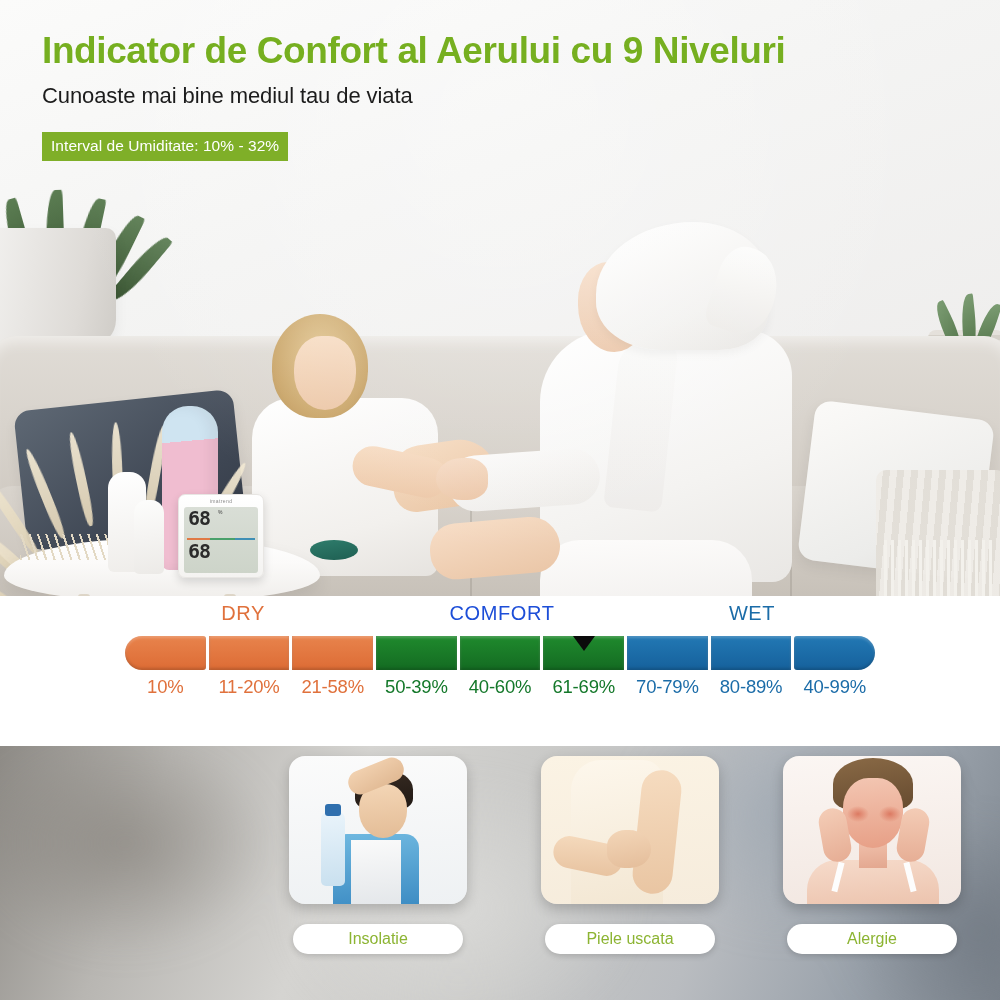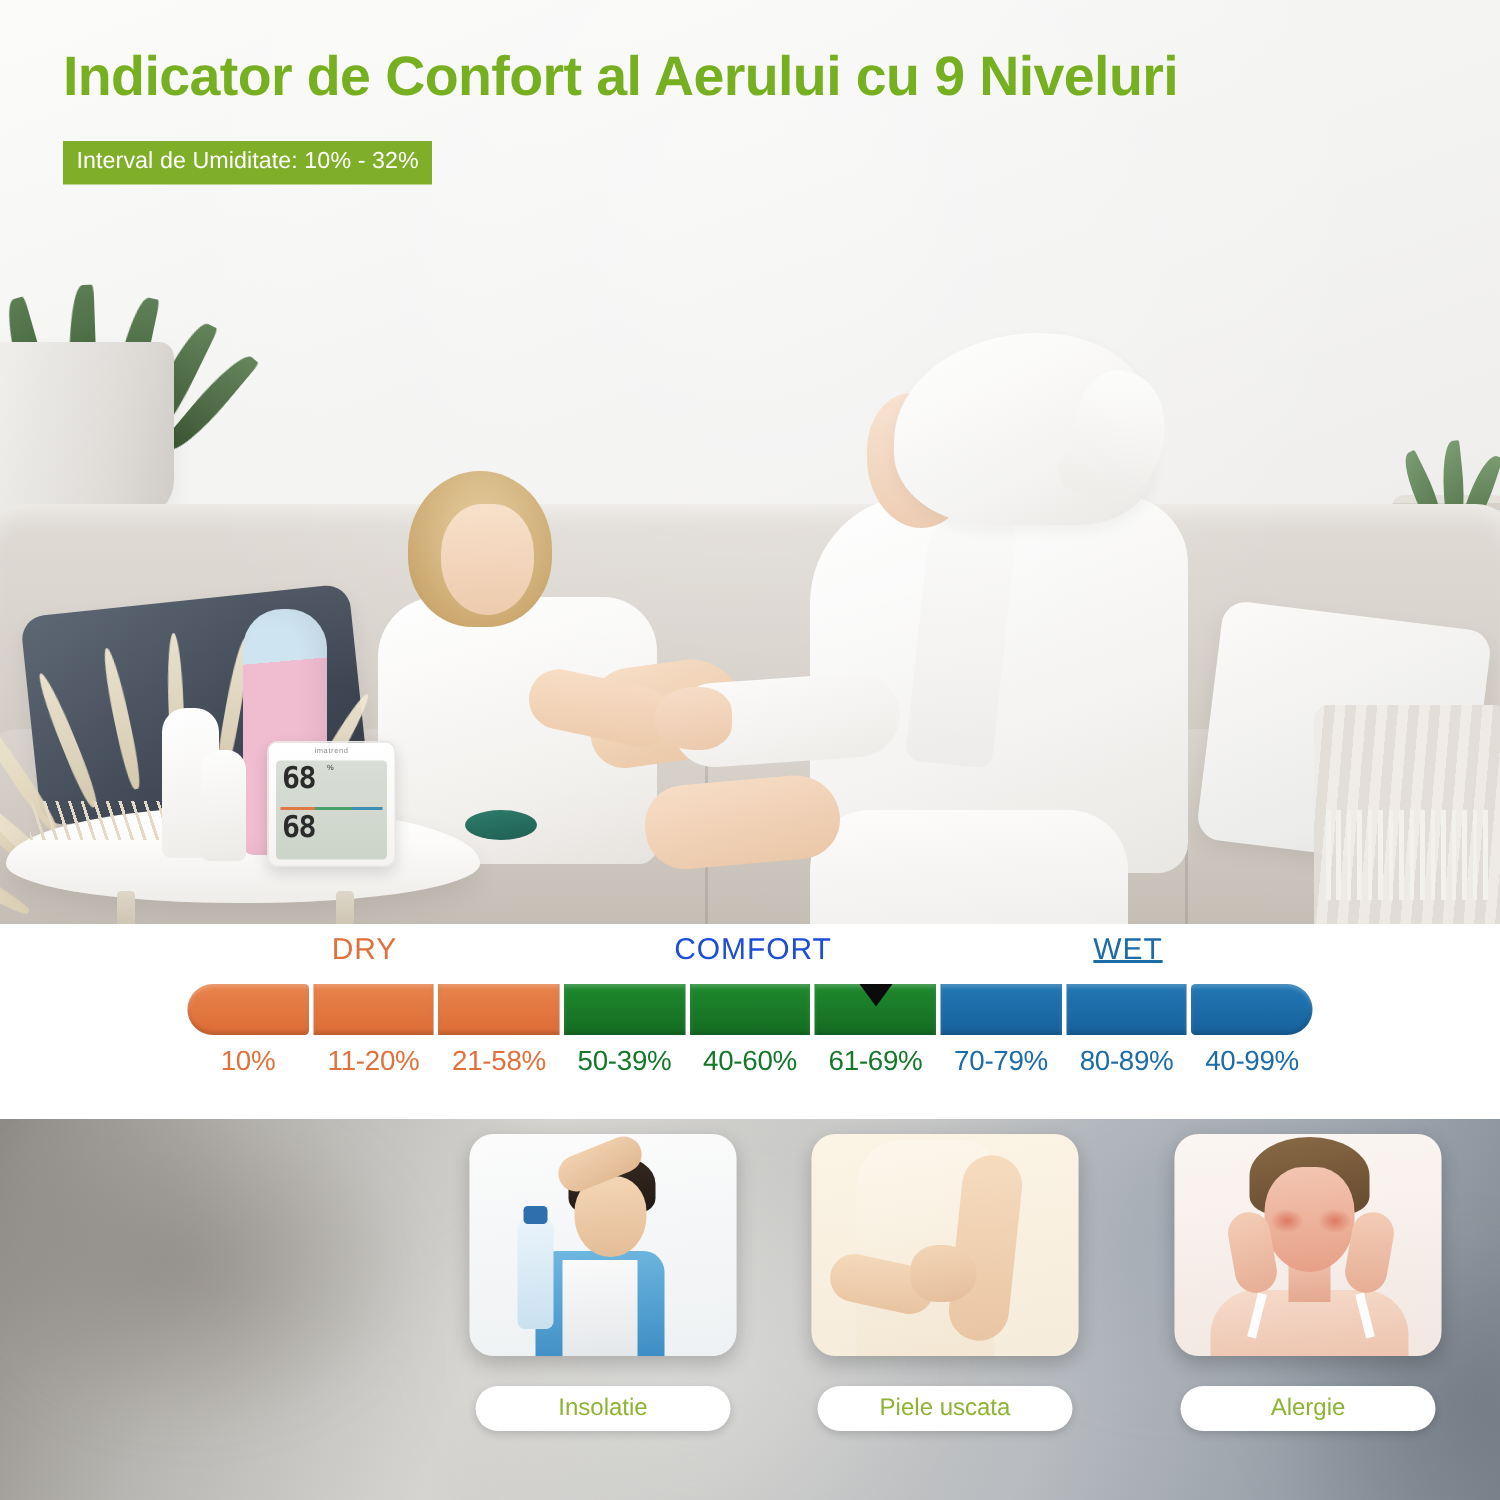--- a/index.html
+++ b/index.html
@@ -284,33 +284,33 @@
   .badges { margin-top:23px; }
   .badge {
     display:inline-block; background:#7FAF28; color:#ffffff;
     font-size:15.5px; padding:5px 9px 6px 9px; line-height:1.12;
     white-space:nowrap; letter-spacing:.05px;
   }
   .badge-row { display:block; }
 
   
   .scale-section {
-    position:absolute; left:0; top:616px; width:1000px; height:126px;
+    position:absolute; left:0; top:596px; width:1000px; height:126px;
     background:#ffffff; z-index:5;
   }
   .scale-heads {
     position:absolute; left:0; top:6px; width:1000px; height:26px;
   }
   .scale-head {
     position:absolute; font-size:20px; font-weight:400; letter-spacing:.6px;
     transform:translateX(-50%); white-space:nowrap;
   }
   .sh-dry    { left:243px; color:#E0713C; }
   .sh-comfort{ left:502px; color:#1d4ed8; }
-  .sh-wet    { left:752px; color:#1B6CA8;text-decoration:underline; }
+  .sh-wet    { left:752px; color:#1B6CA8; }
 
   .bar {
     position:absolute; left:125px; top:40px; width:750px; height:34px;
     display:flex; gap:3px;
   }
   .seg {
     flex:1 1 0; height:34px; position:relative;
     box-shadow:inset 0 -2px 3px rgba(0,0,0,.16), inset 0 2px 3px rgba(255,255,255,.22);
   }
   .seg.first { border-radius:17px 3px 3px 17px; }
@@ -525,20 +525,21 @@
           <div class="dev-num">68</div>
         </div>
       </div>
     </div>
 
     <div class="hero-haze"></div>
   </div>
 
   <div class="headtext">
     <div class="title">Indicator de Confort al Aerului cu 9 Niveluri</div>
+    <div class="subtitle">Cunoaste mai bine mediul tau de viata</div>
     <div class="badges">
       <div class="badge-row"><span class="badge">Interval de Umiditate: 10% - 32%</span></div>
     </div>
   </div>
 
   <div class="scale-section">
 
     <div class="scale-heads">
       <div class="scale-head sh-dry">DRY</div>
       <div class="scale-head sh-comfort">COMFORT</div>
@@ -570,21 +571,21 @@
       <div class="tick blue">80-89%</div>
       <div class="tick blue">40-99%</div>
     </div>
   </div>
 
   <div class="cards-section">
     <div class="cards-blur"></div>
     <div class="cards-row">
 
 
-      <div class="card" style="left:304px;">
+      <div class="card" style="left:280px;">
         <div class="card-img c2">
           <div class="b-towel"></div>
           <div class="b-tank"></div>
           <div class="b-hair"></div>
           <div class="b-face"></div>
           <div class="b-arm"></div>
           <div class="b-bottle"></div>
           <div class="b-cap"></div>
         </div>
         <div class="card-label">Insolatie</div>

